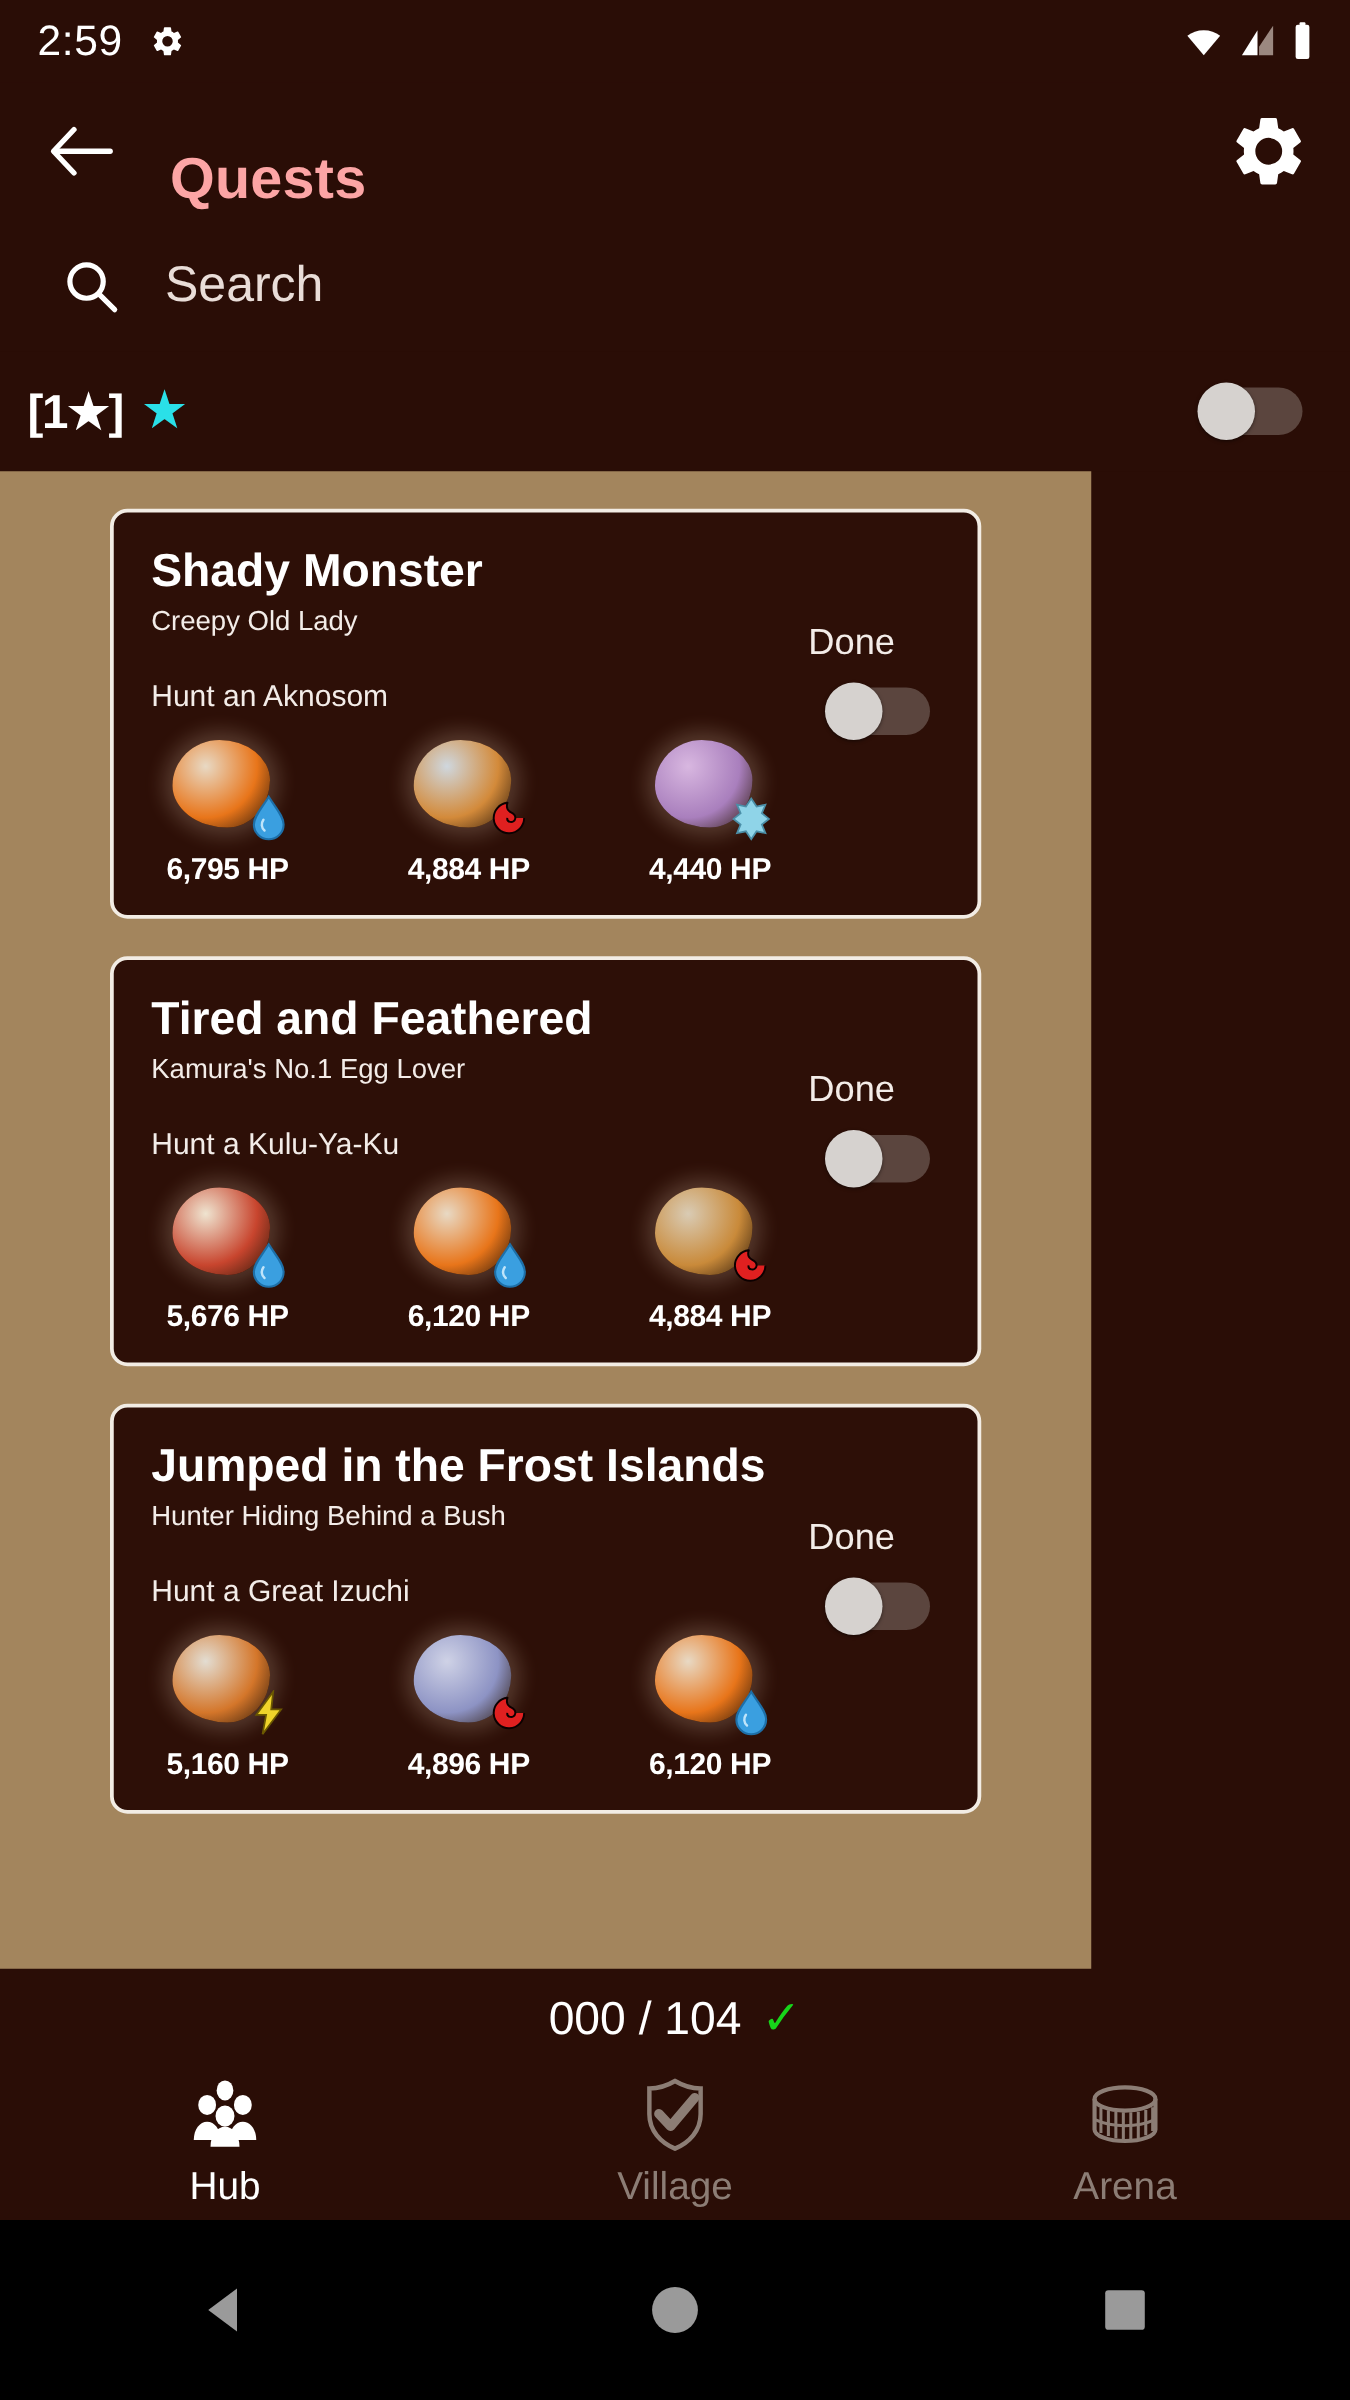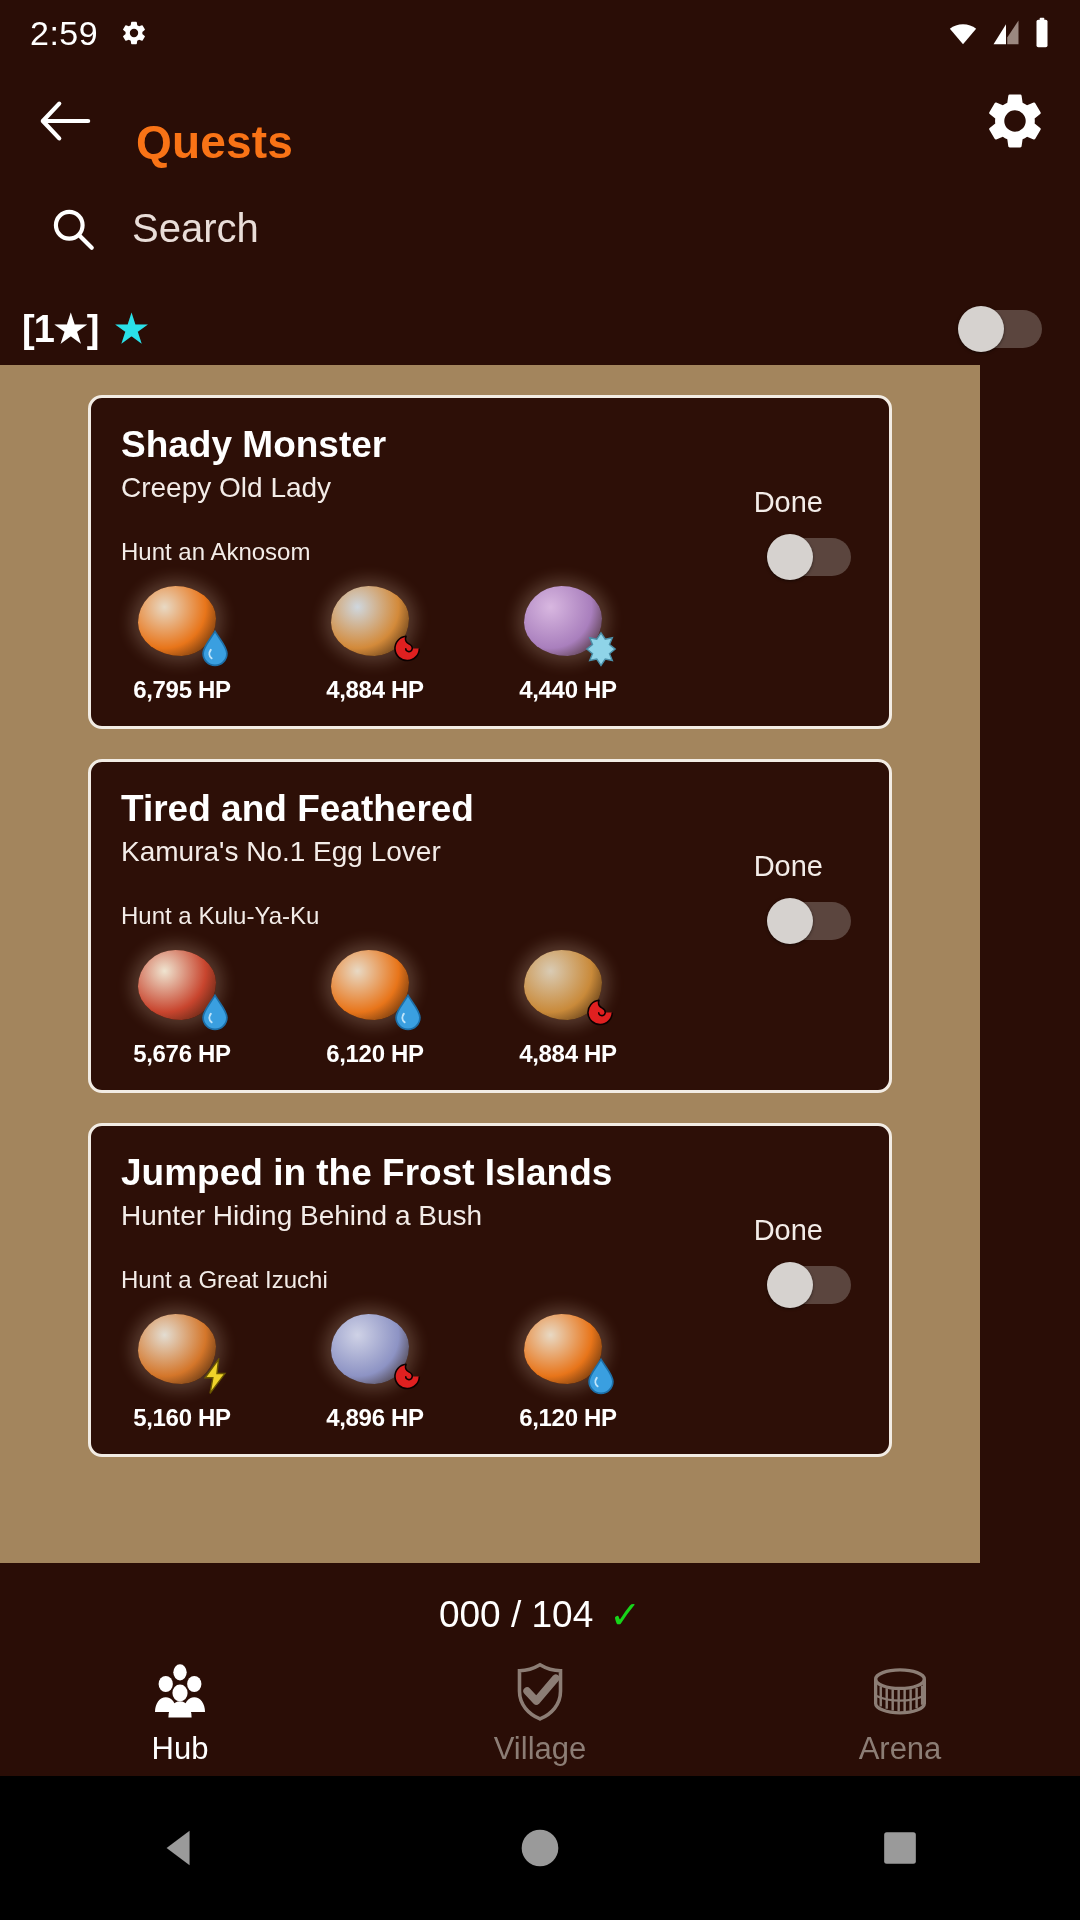--- a/index.html
+++ b/index.html
@@ -40,21 +40,21 @@
     display:flex;
     align-items:center;
     padding:0 34px;
     position:relative;
   }
   #back-button { width:62px; height:62px; display:flex; align-items:center; justify-content:center; }
   #app-title {
     font-size:46px;
     font-weight:bold;
     margin-left:40px;
-    color:#f97316;
+    color:#fca5a5;
     letter-spacing:0.2px;
     margin-top:41px;
   }
   #settings-button {
     position:absolute; right:30px; top:50%; transform:translateY(-50%);
     width:70px; height:70px; display:flex; align-items:center; justify-content:center;
   }
 
   
   #search-row {
@@ -107,39 +107,39 @@
     position:absolute; left:0; top:0;
     width:46px; height:46px; border-radius:50%;
     background:#d6d2cf;
     box-shadow:0 1px 3px rgba(0,0,0,.5);
   }
   #filter-switch { position:absolute; right:38px; top:50%; transform:translateY(-50%); }
 
   
   #quest-list {
     position:absolute;
-    top:365px;
+    top:377px;
     left:0;
-    width:980px;
+    width:873px;
     height:1198px;
     background:#a3855d;
     overflow:hidden;
     padding:0 0 0 0;
   }
   .quest-card {
     margin:30px 88px 0 88px;
     background:#2d0f07;
     border:3px solid #f2ece4;
     border-radius:14px;
     padding:26px 30px 22px 30px;
     position:relative;
     min-height:286px;
   }
   .quest-title { font-size:37px; font-weight:bold; color:#ffffff; }
-  .quest-client { font-size:28px; color:#f3ece8; margin-top:6px; }
+  .quest-client { font-size:22px; color:#f3ece8; margin-top:6px; }
   .quest-objective { font-size:24px; color:#f3ece8; margin-top:34px; }
   .quest-done-label {
     position:absolute; right:66px; top:88px;
     font-size:29px; color:#f3ece8;
   }
   .quest-switch { position:absolute; right:38px; top:136px; }
 
   .monster-row { display:flex; margin-top:14px;gap:44px; }
   .monster-cell { width:122px; margin-right:27px; text-align:center; }
   .monster-art {

